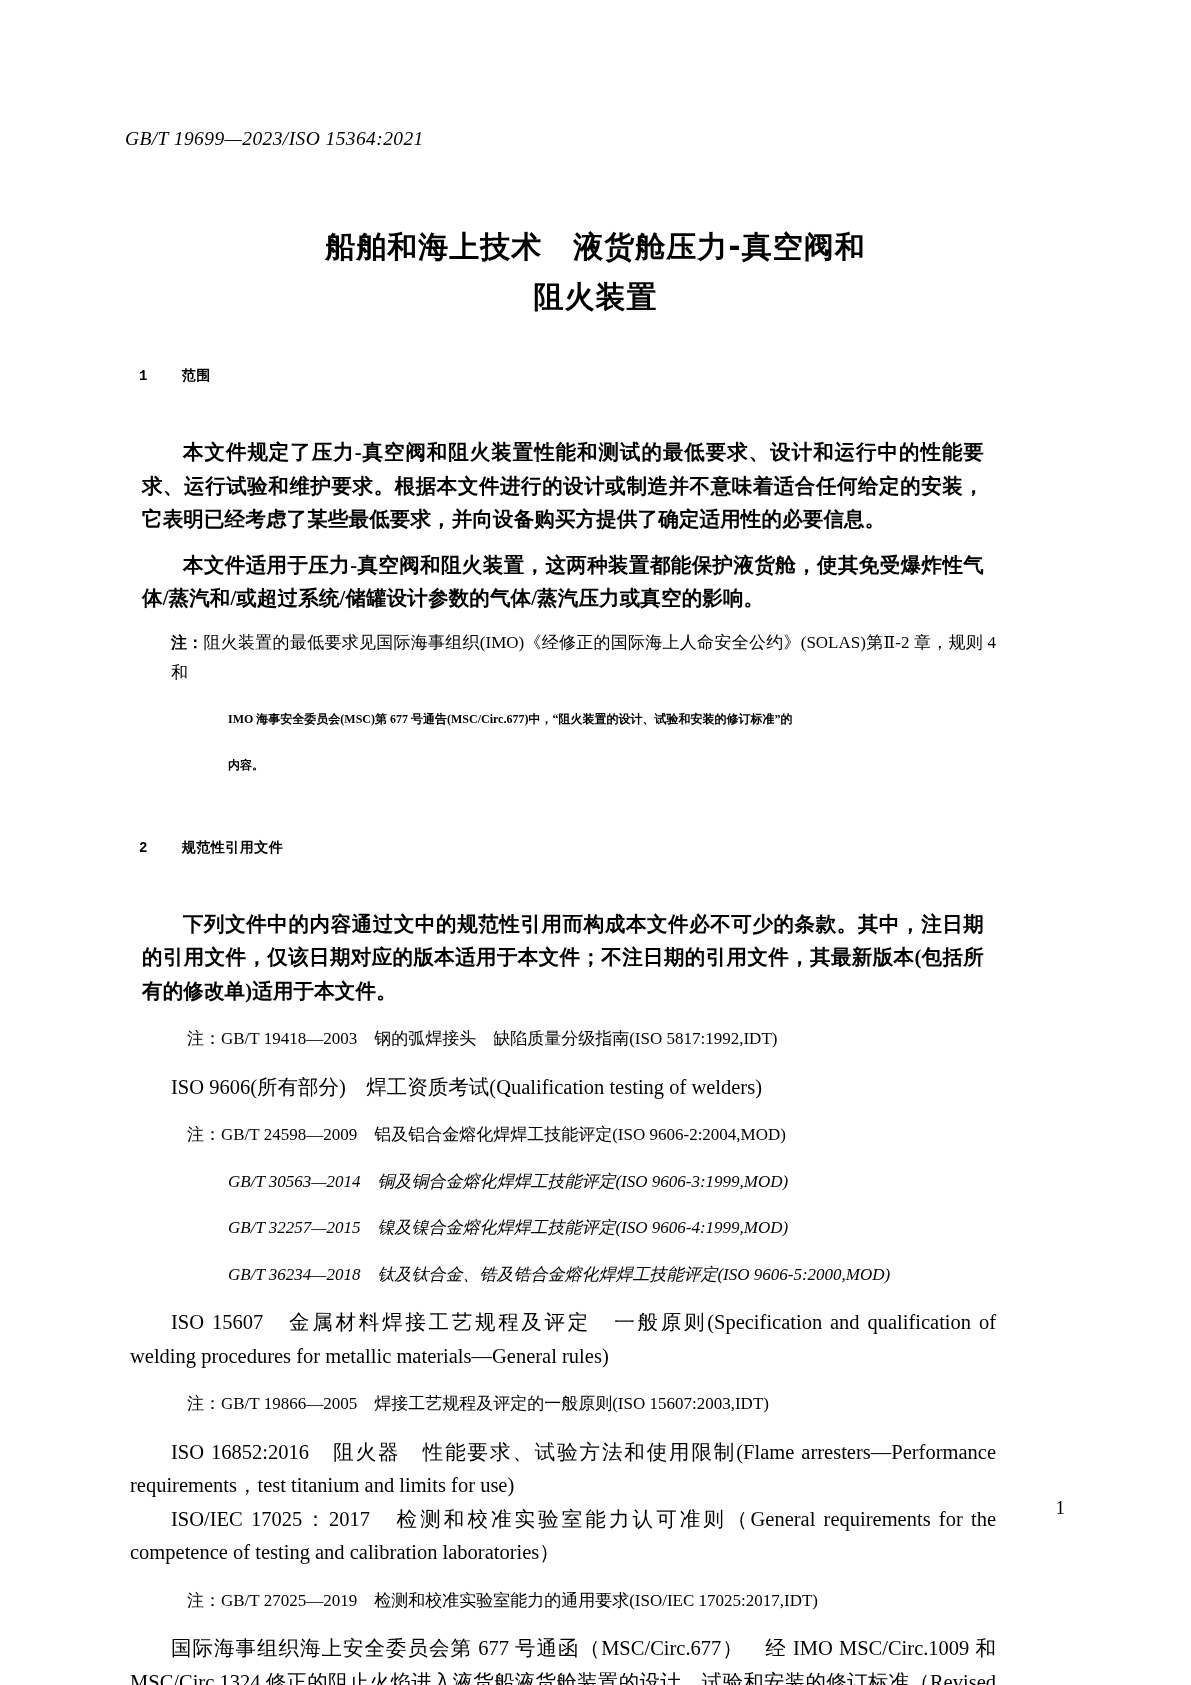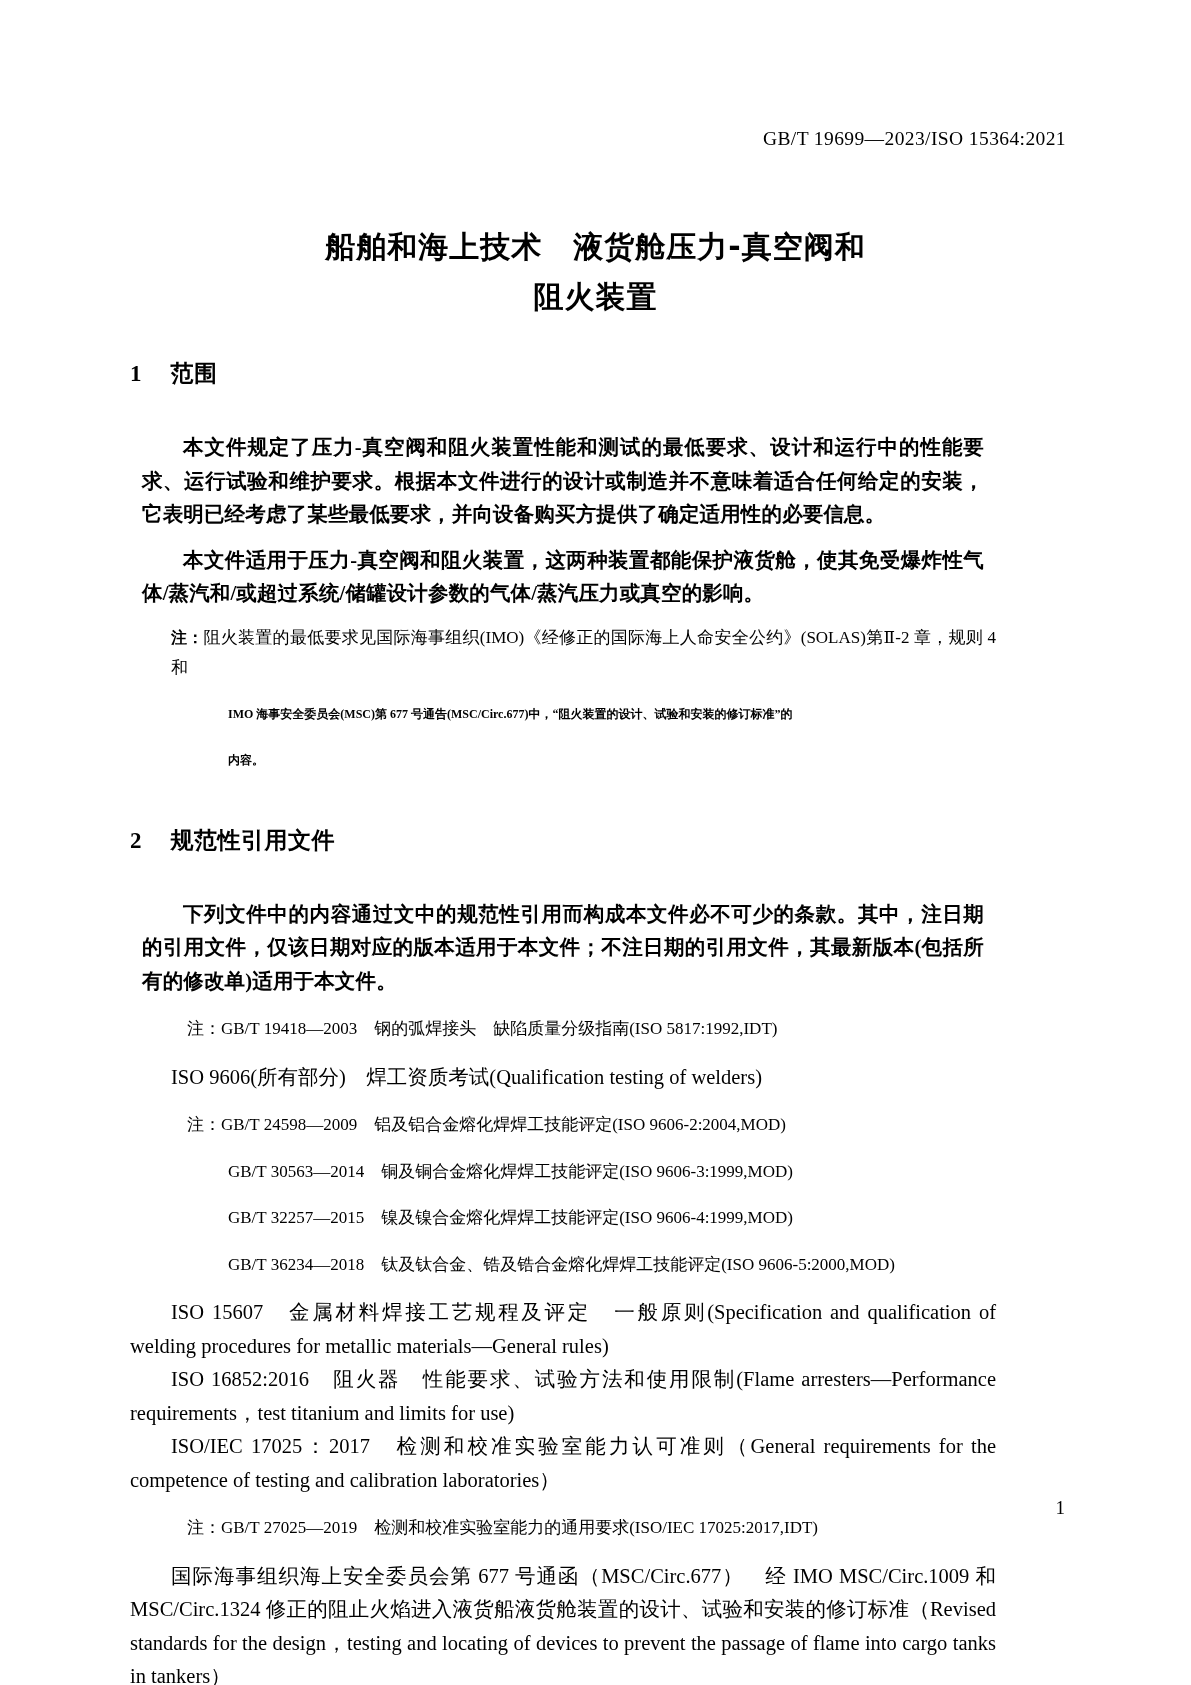--- a/index.html
+++ b/index.html
@@ -21,25 +21,25 @@
     padding: 0;
     overflow: hidden;
   }
 
   
   .running-header {
     position: absolute;
     top: 128px;
     left: 125px;
     right: 125px;
-    text-align: right;
     font-family: "Liberation Serif", "DejaVu Serif", serif;
     font-size: 19.5px;
     letter-spacing: 0.4px;
     white-space: nowrap;
+    font-style: italic;
   }
 
   
   .doc-title {
     position: absolute;
     top: 222px;
     left: 125px;
     right: 125px;
     text-align: center;
     font-family: "DejaVu Sans", "Liberation Sans", sans-serif;
@@ -52,24 +52,24 @@
 
   
   .body-col {
     position: absolute;
     top: 358px;
     left: 130px;
     width: 866px;
   }
 
   h2.section-heading {
-    font-family: Liberation Serif, serif;
-    font-weight: bold;
-    font-size: 23px;
-    margin: 0;
+    font-family: Liberation Mono, monospace;
+    font-weight: bold;
+    font-size: 14px;
+    margin: 9px;
     padding: 0;
     letter-spacing: 0.5px;
   }
 
   .para {
     font-size: 20.5px;
     line-height: 33.5px;
     text-align: justify;
     text-justify: inter-ideograph;
     margin: 12px;
@@ -107,21 +107,21 @@
     margin: 0;
     text-indent: 41px;
   }
 
   .note-sub {
     font-size: 17px;
     line-height: 30.5px;
     margin: 16px;
     padding-left: 41px;
   }
-  .note-sub.indented { padding-left: 82px; }
+  .note-sub.indented { padding-left: 82px; font-style: italic; }
   .gap-30 { height: 30px; }
   .gap-34 { height: 34px; }
 
   
   .page-number {
     position: absolute;
     bottom: 166px;
     right: 126px;
     font-size: 19px;
     font-family: "Liberation Serif", "DejaVu Serif", serif;
@@ -176,20 +176,23 @@
 
     <p class="ref-entry">ISO 9606(所有部分)　焊工资质考试(Qualification testing of welders)</p>
     <p class="note-sub">
       <span class="note-label">注：</span><span>GB/T 24598—2009　铝及铝合金熔化焊焊工技能评定(ISO 9606-2:2004,MOD)</span>
     </p>
     <p class="note-sub indented">GB/T 30563—2014　铜及铜合金熔化焊焊工技能评定(ISO 9606-3:1999,MOD)</p>
     <p class="note-sub indented">GB/T 32257—2015　镍及镍合金熔化焊焊工技能评定(ISO 9606-4:1999,MOD)</p>
     <p class="note-sub indented">GB/T 36234—2018　钛及钛合金、锆及锆合金熔化焊焊工技能评定(ISO 9606-5:2000,MOD)</p>
 
     <p class="ref-entry">ISO 15607　金属材料焊接工艺规程及评定　一般原则(Specification and qualification of welding procedures for metallic materials—General rules)</p>
+    <p class="note-sub">
+      <span class="note-label">注：</span><span>GB/T 19866—2005　焊接工艺规程及评定的一般原则(ISO 15607:2003,IDT)</span>
+    </p>
 
     <p class="ref-entry">ISO 16852:2016　阻火器　性能要求、试验方法和使用限制(Flame arresters—Performance requirements，test titanium and limits for use)</p>
 
     <p class="ref-entry">ISO/IEC 17025：2017　检测和校准实验室能力认可准则（General requirements for the competence of testing and calibration laboratories）</p>
     <p class="note-sub">
       <span class="note-label">注：</span><span>GB/T 27025—2019　检测和校准实验室能力的通用要求(ISO/IEC 17025:2017,IDT)</span>
     </p>
 
     <p class="ref-entry">国际海事组织海上安全委员会第 677 号通函（MSC/Circ.677）　经 IMO MSC/Circ.1009 和 MSC/Circ.1324 修正的阻止火焰进入液货船液货舱装置的设计、试验和安装的修订标准（Revised standards for the design，testing and locating of devices to prevent the passage of flame into cargo tanks in tankers）</p>
 

